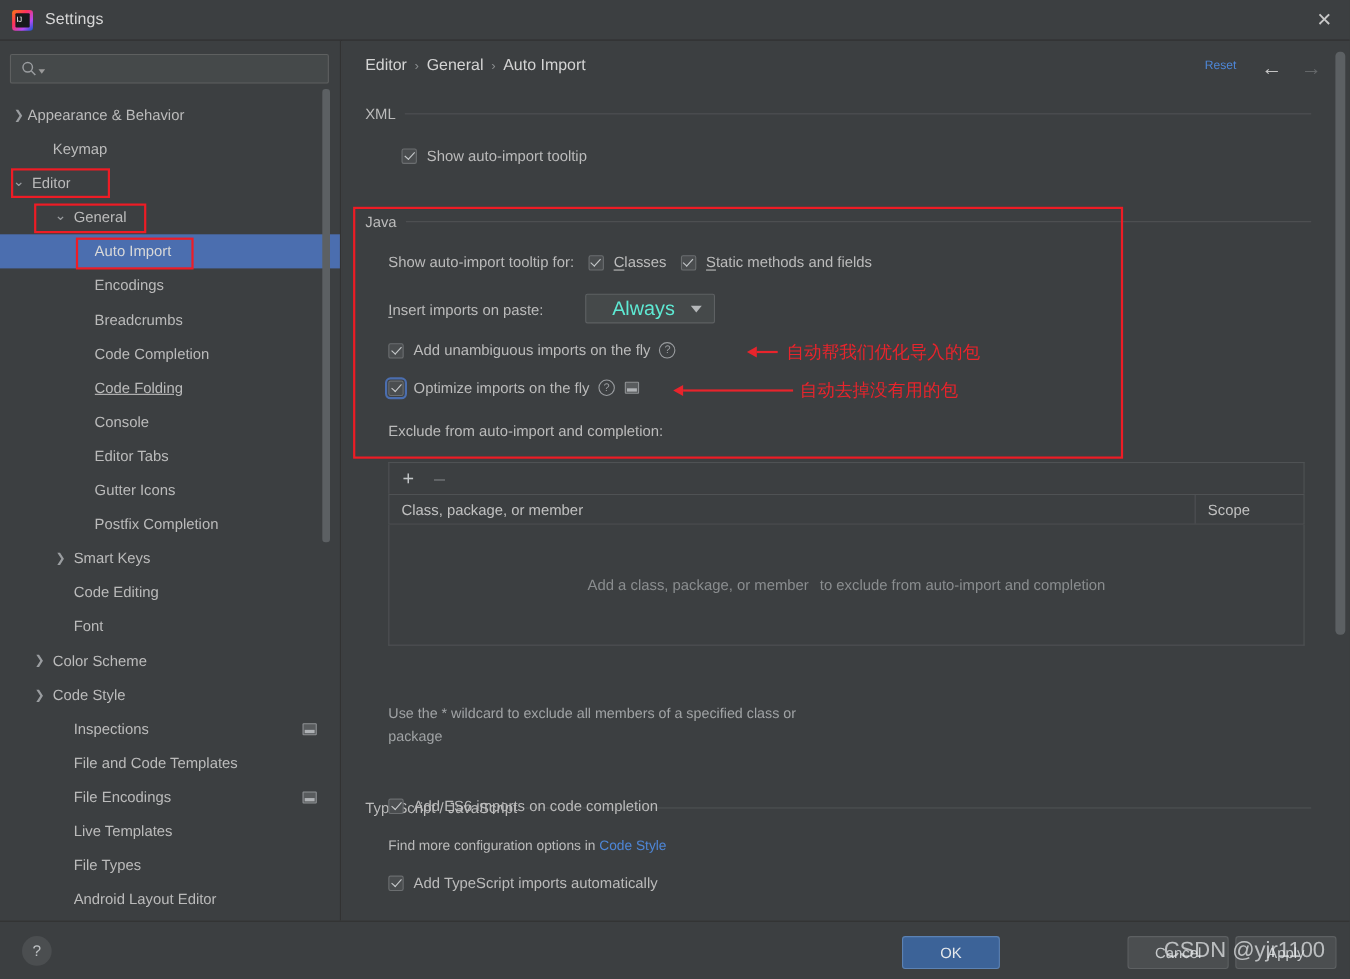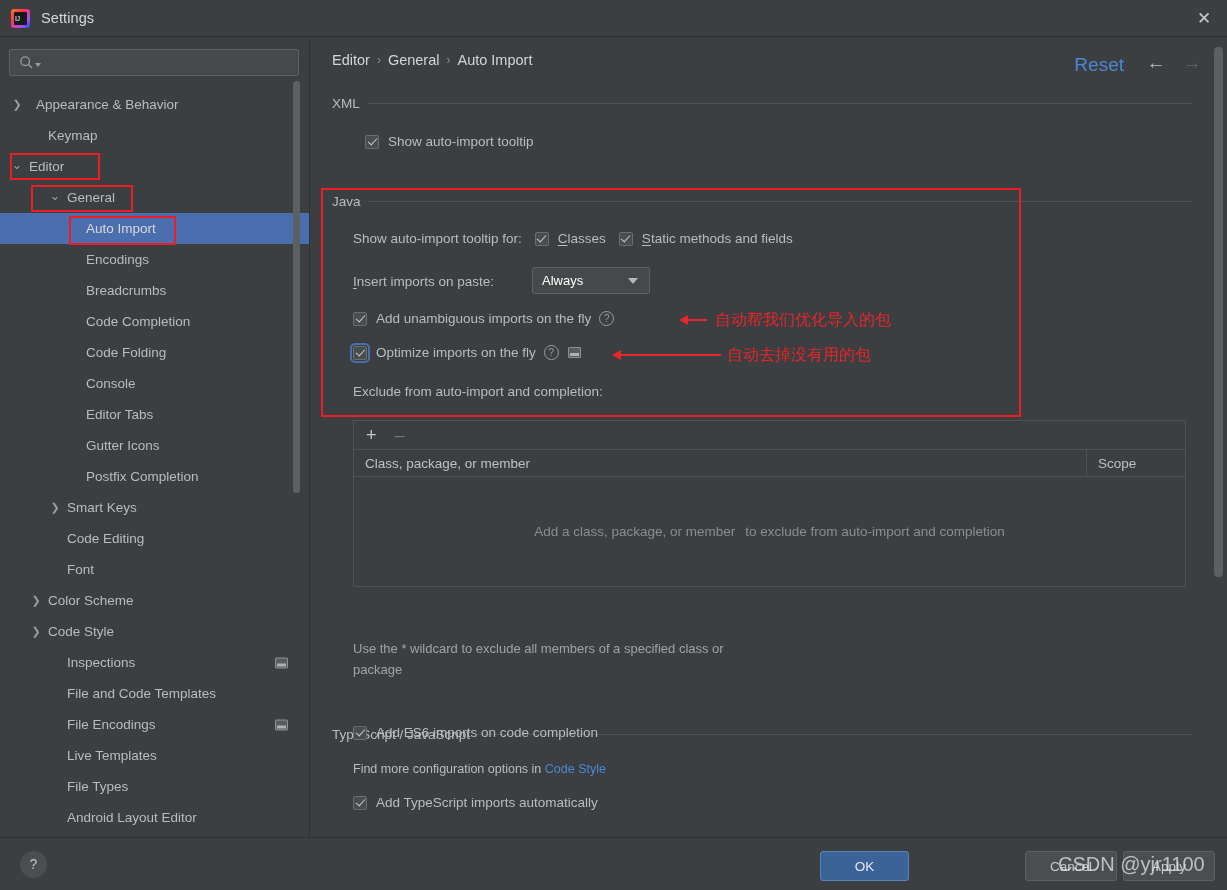--- a/index.html
+++ b/index.html
@@ -119,21 +119,21 @@
     overflow: hidden;
   }
   .breadcrumb {
     position: absolute; left: 21px; top: 15px;
     font-size: 14.5px; color: #d4d4d4;
     display: flex; align-items: center; gap: 7px;
   }
   .bc-sep { color: #8b8e90; font-size: 12px; }
   .reset-link {
     position: absolute; right: 103px; top: 17px;
-    color: #4e86d6; font-size: 19px; cursor: pointer;
+    color: #4e86d6; font-size: 11px; cursor: pointer;
   }
   .nav-arrow {
     position: absolute; top: 13px; width: 26px; height: 24px;
     display: flex; align-items: center; justify-content: center;
     font-size: 19px; line-height: 1; cursor: pointer;
   }
   .nav-back  { right: 58px; color: #c4c4c4; }
   .nav-fwd   { right: 22px; color: #646769; }
 
   .section-header {
@@ -178,21 +178,21 @@
   .scope-icon-inline::after {
     content: ""; position: absolute; left: 1px; bottom: 1px;
     width: 9px; height: 3px; background: #aeb1b4;
   }
 
   .combo {
     position: absolute; width: 118px; height: 27px;
     background: #45494a; border: 1px solid #5e6163; border-radius: 2px;
     display: flex; align-items: center; cursor: pointer;
   }
-  .combo-val { padding-left: 9px; font-size: 13px; color: #ffffff; flex: 1; }
+  .combo-val { padding-left: 9px; font-size: 18px; color: #5eead4; flex: 1; text-align: center; }
   .combo-caret {
     width: 0; height: 0; margin-right: 11px;
     border-left: 5.5px solid transparent; border-right: 5.5px solid transparent;
     border-top: 6px solid #b5b8ba;
   }
 
   .plain-label {
     position: absolute; font-size: 13.5px; color: #bbbbbb; white-space: nowrap;
   }
 
@@ -316,21 +316,21 @@
           <line x1="10.2" y1="10.2" x2="14" y2="14" stroke="#9a9da0" stroke-width="1.4"></line>
         </svg>
         <div class="search-caret"></div>
         <input class="search-input" type="text" placeholder="" style="">
       </div>
     </div>
 
     <div class="tree" id="tree">
         <div class="tree-row">
           <span class="tree-arrow" style="margin-left: 10px;">❯</span>
-          <span class="tree-label" style="margin-left: 12px;">Appearance &amp; Behavior</span>
+          <span class="tree-label" style="margin-left: 1px;">Appearance &amp; Behavior</span>
         </div>
         <div class="tree-row">
           <span class="tree-arrow empty" style="margin-left: 29px;"></span>
           <span class="tree-label" style="margin-left: 5px;">Keymap</span>
         </div>
         <div class="tree-row">
           <span class="tree-arrow" style="margin-left: 10px; font-size: 13px; margin-top: -4px;">⌄</span>
           <span class="tree-label" style="margin-left: 5px;">Editor</span>
         </div>
         <div class="tree-row">
@@ -348,21 +348,21 @@
         <div class="tree-row">
           <span class="tree-arrow empty" style="margin-left: 67px;"></span>
           <span class="tree-label" style="margin-left: 5px;">Breadcrumbs</span>
         </div>
         <div class="tree-row">
           <span class="tree-arrow empty" style="margin-left: 67px;"></span>
           <span class="tree-label" style="margin-left: 5px;">Code Completion</span>
         </div>
         <div class="tree-row">
           <span class="tree-arrow empty" style="margin-left: 67px;"></span>
-          <span class="tree-label" style="margin-left: 5px;">Code Folding</span>
+          <span class="tree-label" style="margin-left: 5px; text-decoration: underline;">Code Folding</span>
         </div>
         <div class="tree-row">
           <span class="tree-arrow empty" style="margin-left: 67px;"></span>
           <span class="tree-label" style="margin-left: 5px;">Console</span>
         </div>
         <div class="tree-row">
           <span class="tree-arrow empty" style="margin-left: 67px;"></span>
           <span class="tree-label" style="margin-left: 5px;">Editor Tabs</span>
         </div>
         <div class="tree-row">

